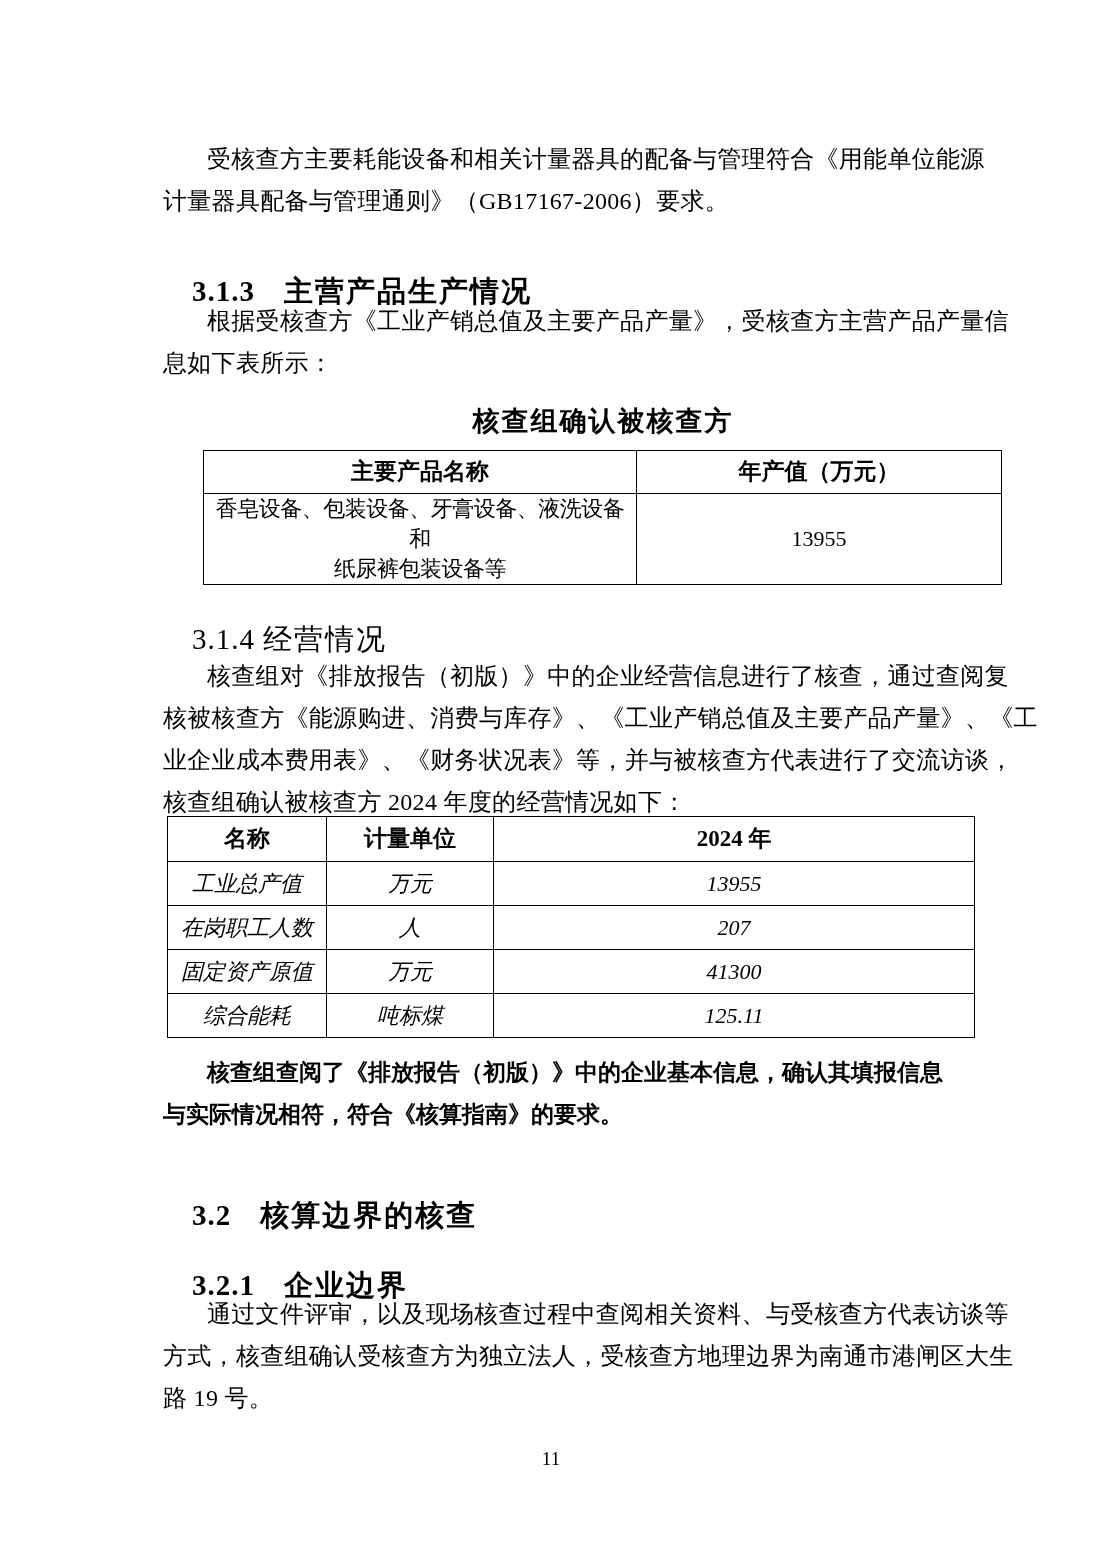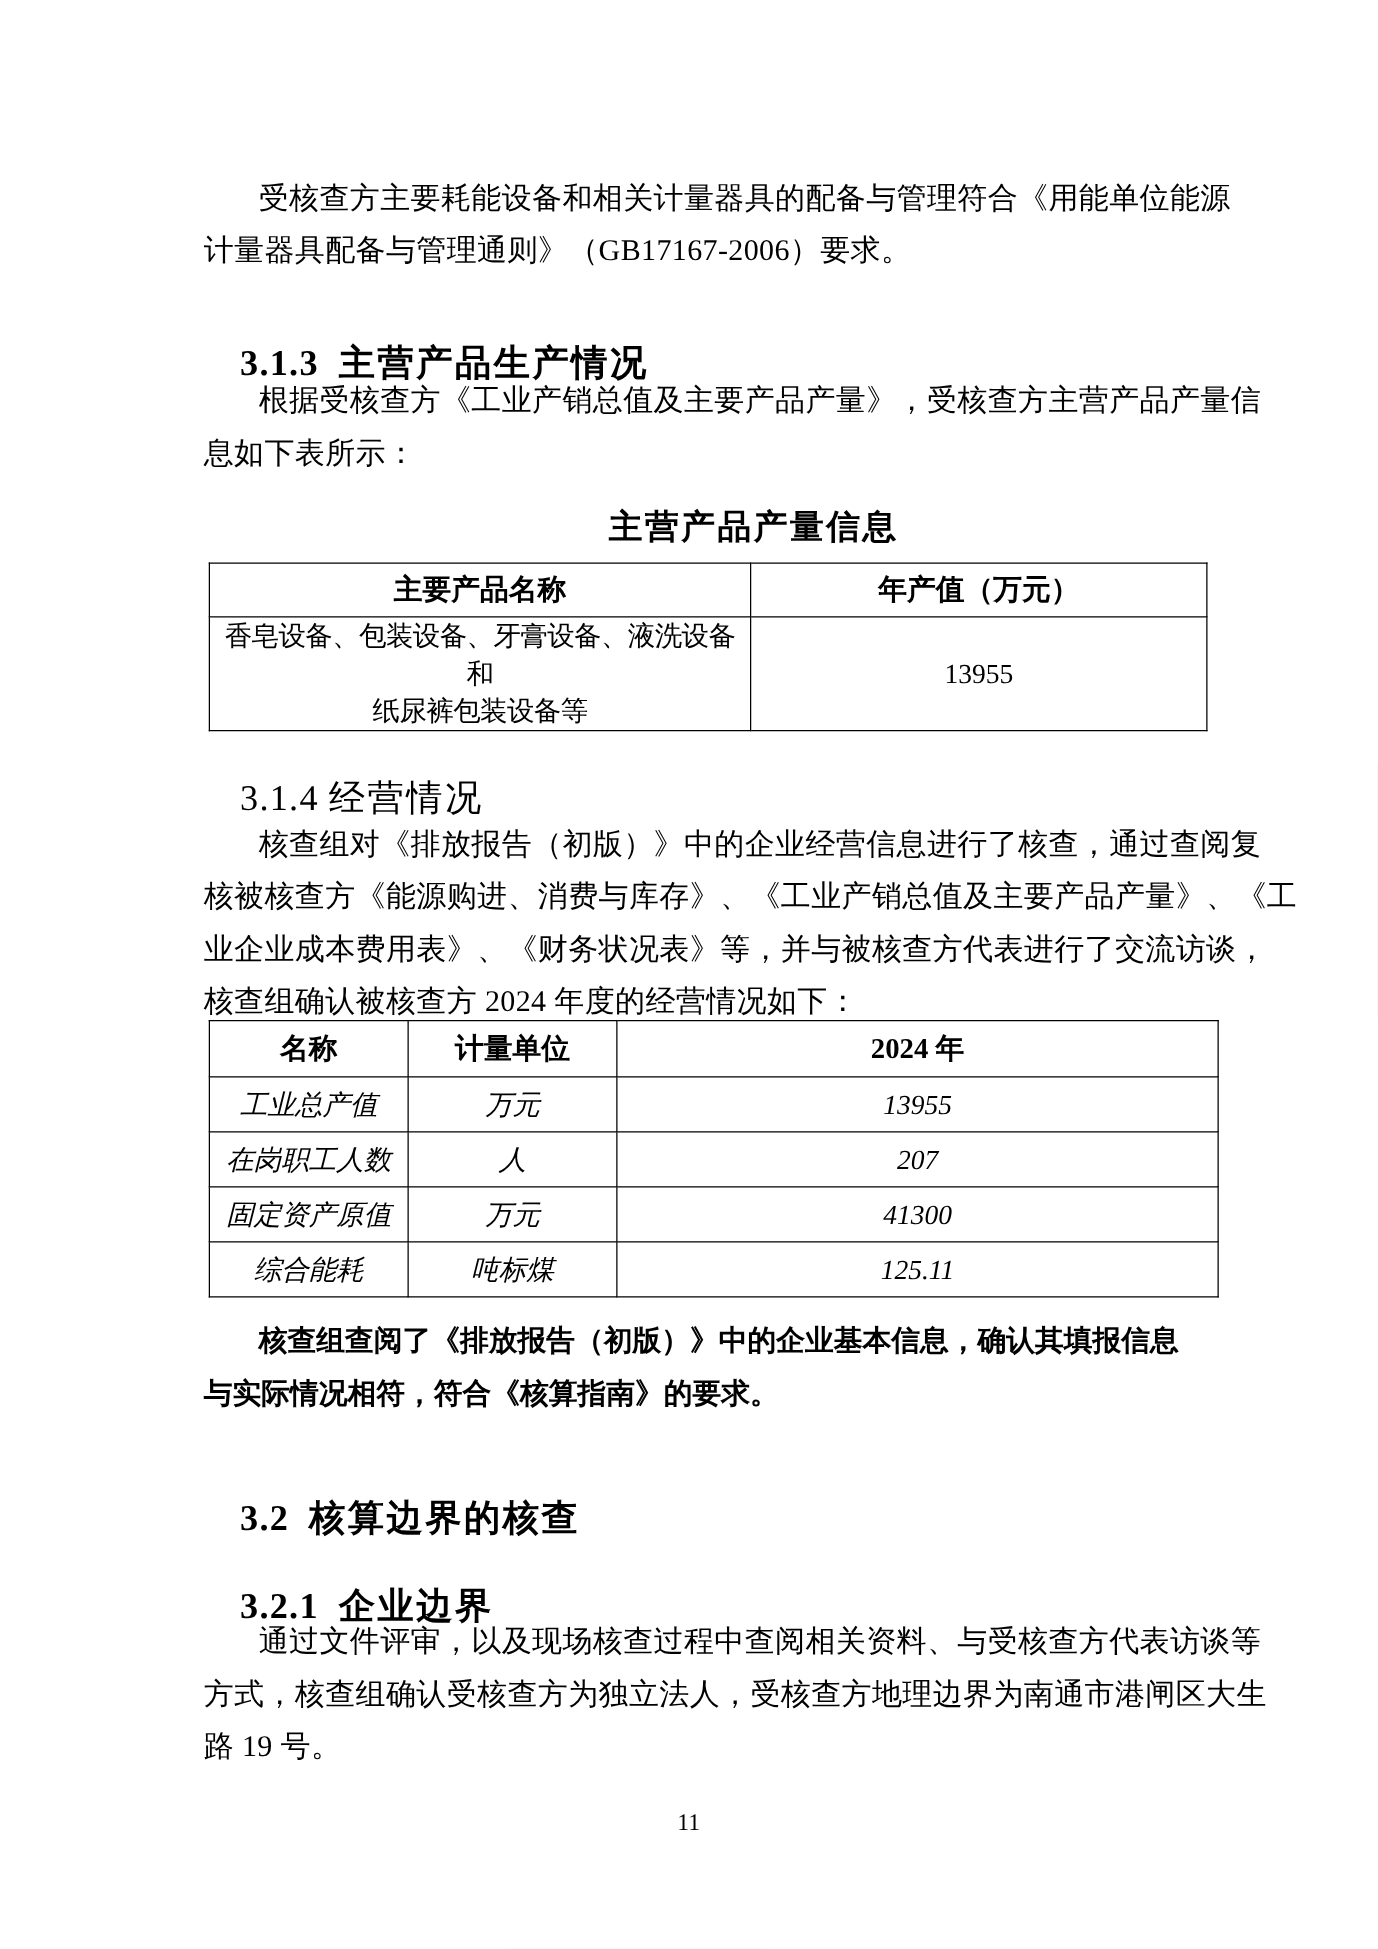--- a/index.html
+++ b/index.html
@@ -34,21 +34,21 @@
   }
   .heading{
     position:absolute;
     left:163px;
     margin:0;
     font-size:29px;
     font-weight:bold;
     line-height:34px;
     white-space:pre;
   }
-  .heading .num{letter-spacing:1px;margin-right:16px;}
+  .heading .num{letter-spacing:1px;margin-right:29px;}
   .heading .ttl{letter-spacing:2px;}
   .heading.light{font-weight:normal;}
   .heading.light .num{margin-right:8px;}
   .table-caption{
     position:absolute;
     left:213px;
     width:780px;
     text-align:center;
     font-family:"Liberation Sans", sans-serif;
     font-weight:bold;
@@ -65,21 +65,21 @@
   }
   .doc-table th,.doc-table td{
     border:1.5px solid #000000;
     text-align:center;
     vertical-align:middle;
     padding:0 4px;
     font-size:22px;
     line-height:30px;
   }
   .doc-table th{font-weight:bold;font-size:23px;}
-  #products-table{top:450px;}
+  #products-table{top:450px;margin-left:36px;}
   #products-table th{height:42px;}
   #products-table td{height:68px;}
   #products-table .c1{width:424px;}
   #products-table .c2{width:356px;}
   .wrap2{white-space:pre-line;letter-spacing:-0.5px;}
   #operations-table{top:816px;}
   #operations-table th{height:44px;}
   #operations-table td{height:43px;font-style:italic;}
   #operations-table .c1{width:150px;}
   #operations-table .c2{width:158px;}
@@ -99,21 +99,21 @@
   <p class="para" style="top:138px">受核查方主要耗能设备和相关计量器具的配备与管理符合《用能单位能源
 计量器具配备与管理通则》（GB17167-2006）要求。</p>
 
   <h2 class="heading" style="top:240px">
     <span class="num">3.1.3</span><span class="ttl">主营产品生产情况</span>
   </h2>
 
   <p class="para" style="top:300px">根据受核查方《工业产销总值及主要产品产量》，受核查方主营产品产量信
 息如下表所示：</p>
 
-  <div class="table-caption" style="top:404px">主营产品产量信息</div>
+  <div class="table-caption" style="top:404px">核查组确认被核查方</div>
 
   <table class="doc-table" id="products-table">
     <thead>
       <tr>
         <th class="c1">主要产品名称</th>
         <th class="c2">年产值（万元）</th>
       </tr>
     </thead>
     <tbody>
       <tr>

